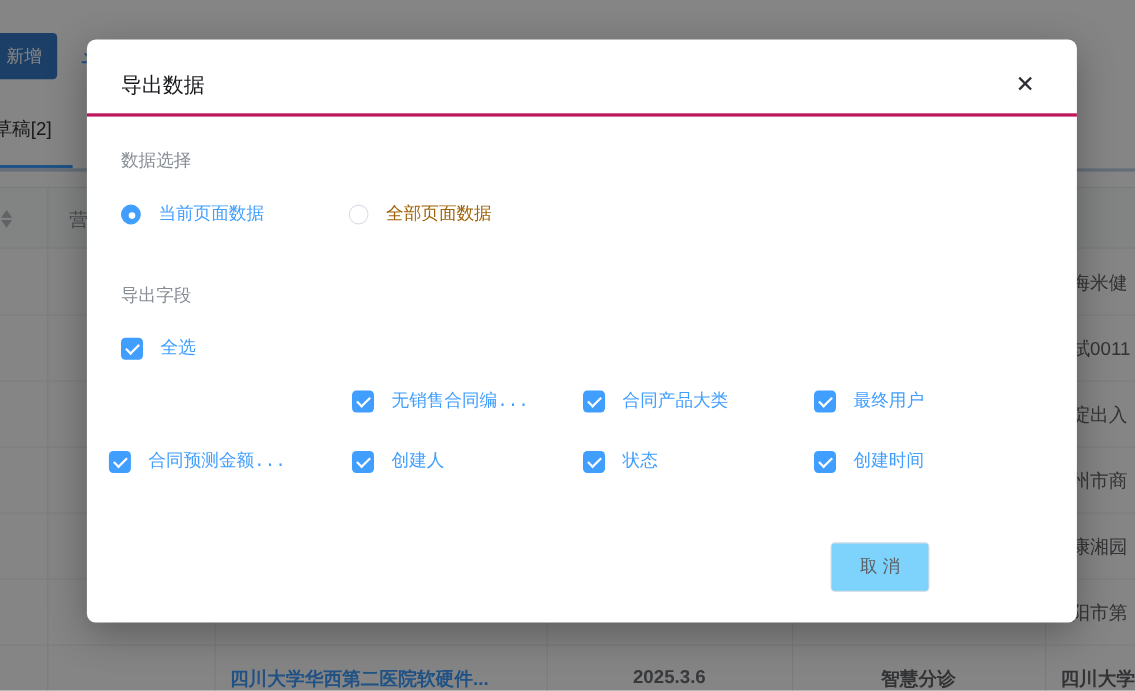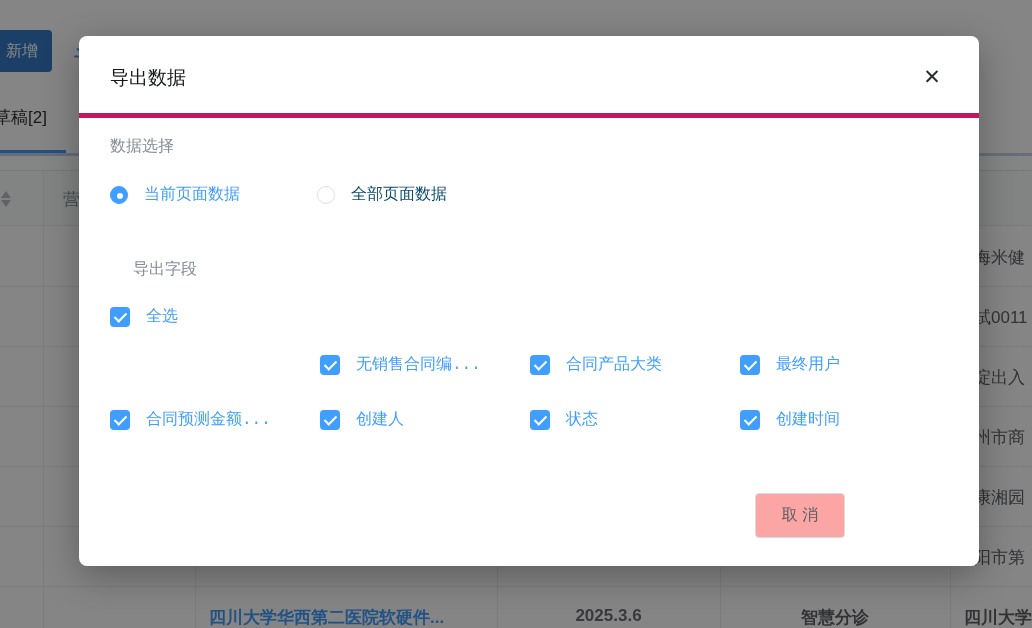--- a/index.html
+++ b/index.html
@@ -34,47 +34,47 @@
 
   .frag { position:absolute; left:974px; white-space:nowrap; color:#606266; }
   .cell { position:absolute; white-space:nowrap;font-weight:bold; }
   .link { color:#409EFF; cursor:pointer; }
 
   
   .overlay { position:absolute; inset:0; background:rgba(0,0,0,0.48); }
 
   .modal { position:absolute; left:79px; top:36px; width:900px; height:530px;
     background:#fff; border-radius:8px; box-shadow:0 10px 36px rgba(0,0,0,0.30); }
-  .m-header { position:relative; height:82px; border-bottom:5px solid #be185d; }
+  .m-header { position:relative; height:70px; border-bottom:3px solid #be185d; }
   .m-title { position:absolute; left:31px; top:29px; font-size:19px; font-weight:500; color:#15171a; }
   .m-close { position:absolute; right:33px; top:27px; font-size:21px; color:#2b2e33;
     width:28px; height:28px; display:flex; align-items:center; justify-content:center; cursor:pointer; }
 
   .sec-label { position:absolute; left:31px; font-size:16px; color:#878d96; }
   .sec-data { top:100px; }
-  .sec-fields { top:223px;margin-left:23px; }
+  .sec-fields { top:223px; }
 
   .opt { position:absolute; display:flex; align-items:center; cursor:pointer; }
   .opt .lbl { margin-left:16px; font-size:16px;font-family:Liberation Mono, monospace; }
   .lbl-blue { color:#409EFF; }
-  .lbl-dark { color:#0c4a6e; }
+  .lbl-dark { color:#a16207; }
 
   .radio { width:18px; height:18px; border-radius:50%; border:1px solid #dcdfe6; background:#fff;
     position:relative; flex:0 0 auto; }
   .radio.sel { background:#409EFF; border-color:#409EFF; }
   .radio.sel::after { content:""; position:absolute; left:6px; top:6px; width:6px; height:6px;
     border-radius:50%; background:#fff; }
 
   .cbox { width:20px; height:20px; border-radius:4px; background:#409EFF; position:relative; flex:0 0 auto; }
   .cbox::after { content:""; position:absolute; left:7px; top:3px; width:5px; height:10px;
     border-right:2px solid #fff; border-bottom:2px solid #fff; transform:rotate(45deg); }
 
   .m-btn { position:absolute; top:457px; height:45px; border-radius:4px; font-size:16px;
     display:flex; align-items:center; justify-content:center; cursor:pointer; }
-  .btn-cancel { left:676px; width:90px; background:#fca5a5; border:1px solid #d9dce3; color:#5c6066; }
+  .btn-cancel { left:676px; width:90px; background:#7dd3fc; border:1px solid #d9dce3; color:#5c6066; }
   .btn-export { left:781px; width:88px; background:#409EFF; border:1px solid #409EFF; color:#fff; }
 </style>
 </head>
 <body>
 
 <div class="screen">
 
   <div class="page">
 
     <button class="btn-add">新增</button>
@@ -157,21 +157,21 @@
     </div>
     <div class="opt" style="left:451px; top:318px">
       <span class="cbox"></span>
       <span class="lbl lbl-blue">合同产品大类</span>
     </div>
     <div class="opt" style="left:661px; top:318px">
       <span class="cbox"></span>
       <span class="lbl lbl-blue">最终用户</span>
     </div>
 
-    <div class="opt" style="left:31px;  top:373px">
+    <div class="opt" style="left:20px;  top:373px">
       <span class="cbox"></span>
       <span class="lbl lbl-blue">合同预测金额...</span>
     </div>
     <div class="opt" style="left:241px; top:373px">
       <span class="cbox"></span>
       <span class="lbl lbl-blue">创建人</span>
     </div>
     <div class="opt" style="left:451px; top:373px">
       <span class="cbox"></span>
       <span class="lbl lbl-blue">状态</span>

